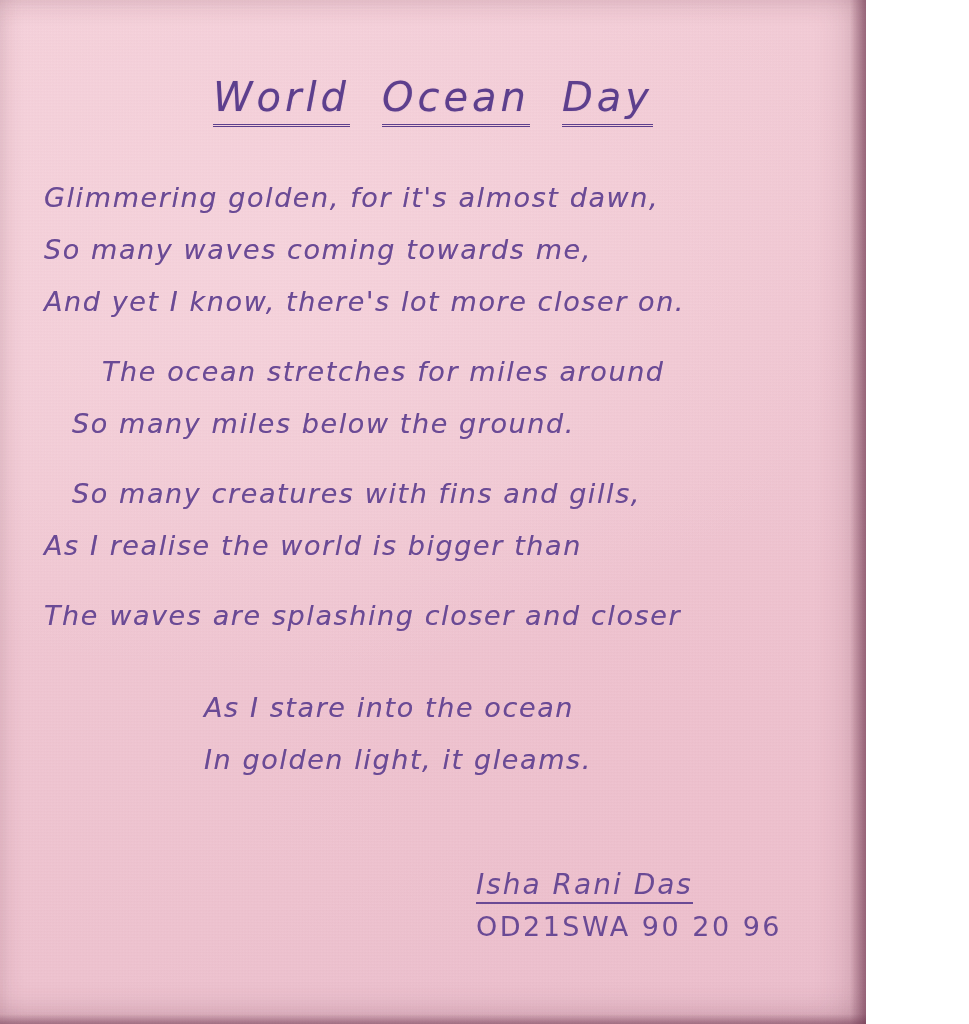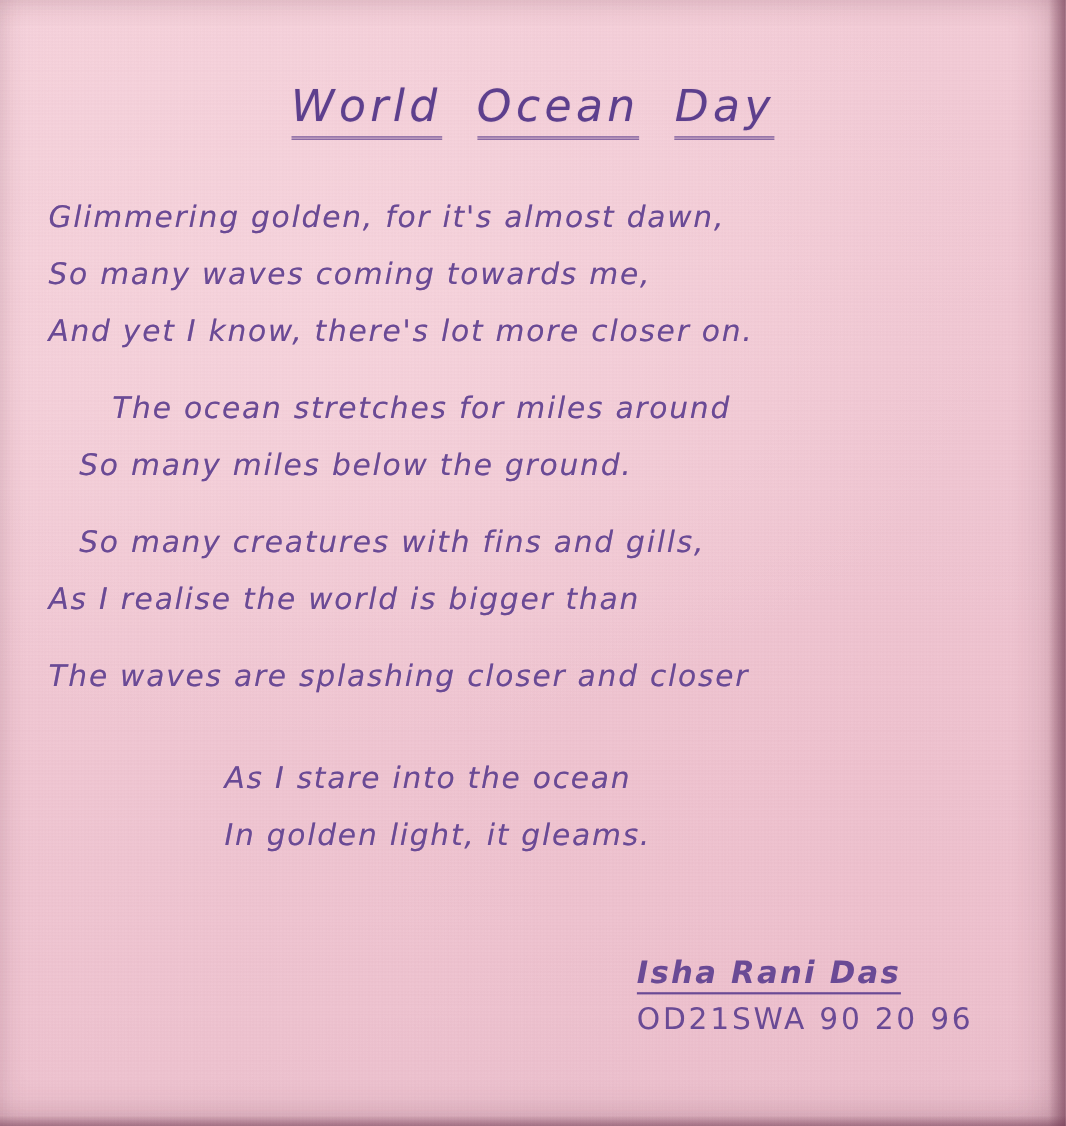--- a/index.html
+++ b/index.html
@@ -5,21 +5,21 @@
   html, body {
     margin: 0;
     padding: 0;
     background: #ffffff;
   }
   body {
     font-family: "DejaVu Sans", sans-serif;
   }
   .page {
     position: relative;
-    width: 969px;
+    width: 866px;
     height: 1024px;
     overflow: hidden;
     background: #f2c9d4;
     background-image:
       radial-gradient(ellipse 900px 600px at 30% 25%, #f6d3dc 0%, rgba(246,211,220,0) 70%),
       radial-gradient(ellipse 700px 500px at 85% 80%, #eec0cd 0%, rgba(238,192,205,0) 70%),
       linear-gradient(160deg, #f5d0da 0%, #f0c6d2 45%, #eec2cf 75%, #e9bccb 100%);
   }
   
   .grain {
@@ -113,21 +113,20 @@
   .sig-name {
     font-size: 28px;
     font-style: italic;
     letter-spacing: 2px;
     color: #6a4a95;
     white-space: pre;
   }
   .sig-name .u2 {
     border-bottom: 2px solid #6a4a95;
     padding-bottom: 1px;
-    font-weight: bold;
   }
   .sig-id {
     margin-top: 10px;
     font-size: 27px;
     letter-spacing: 2.5px;
     color: #6a4a95;
     white-space: pre;
   }
 </style>
 </head>

